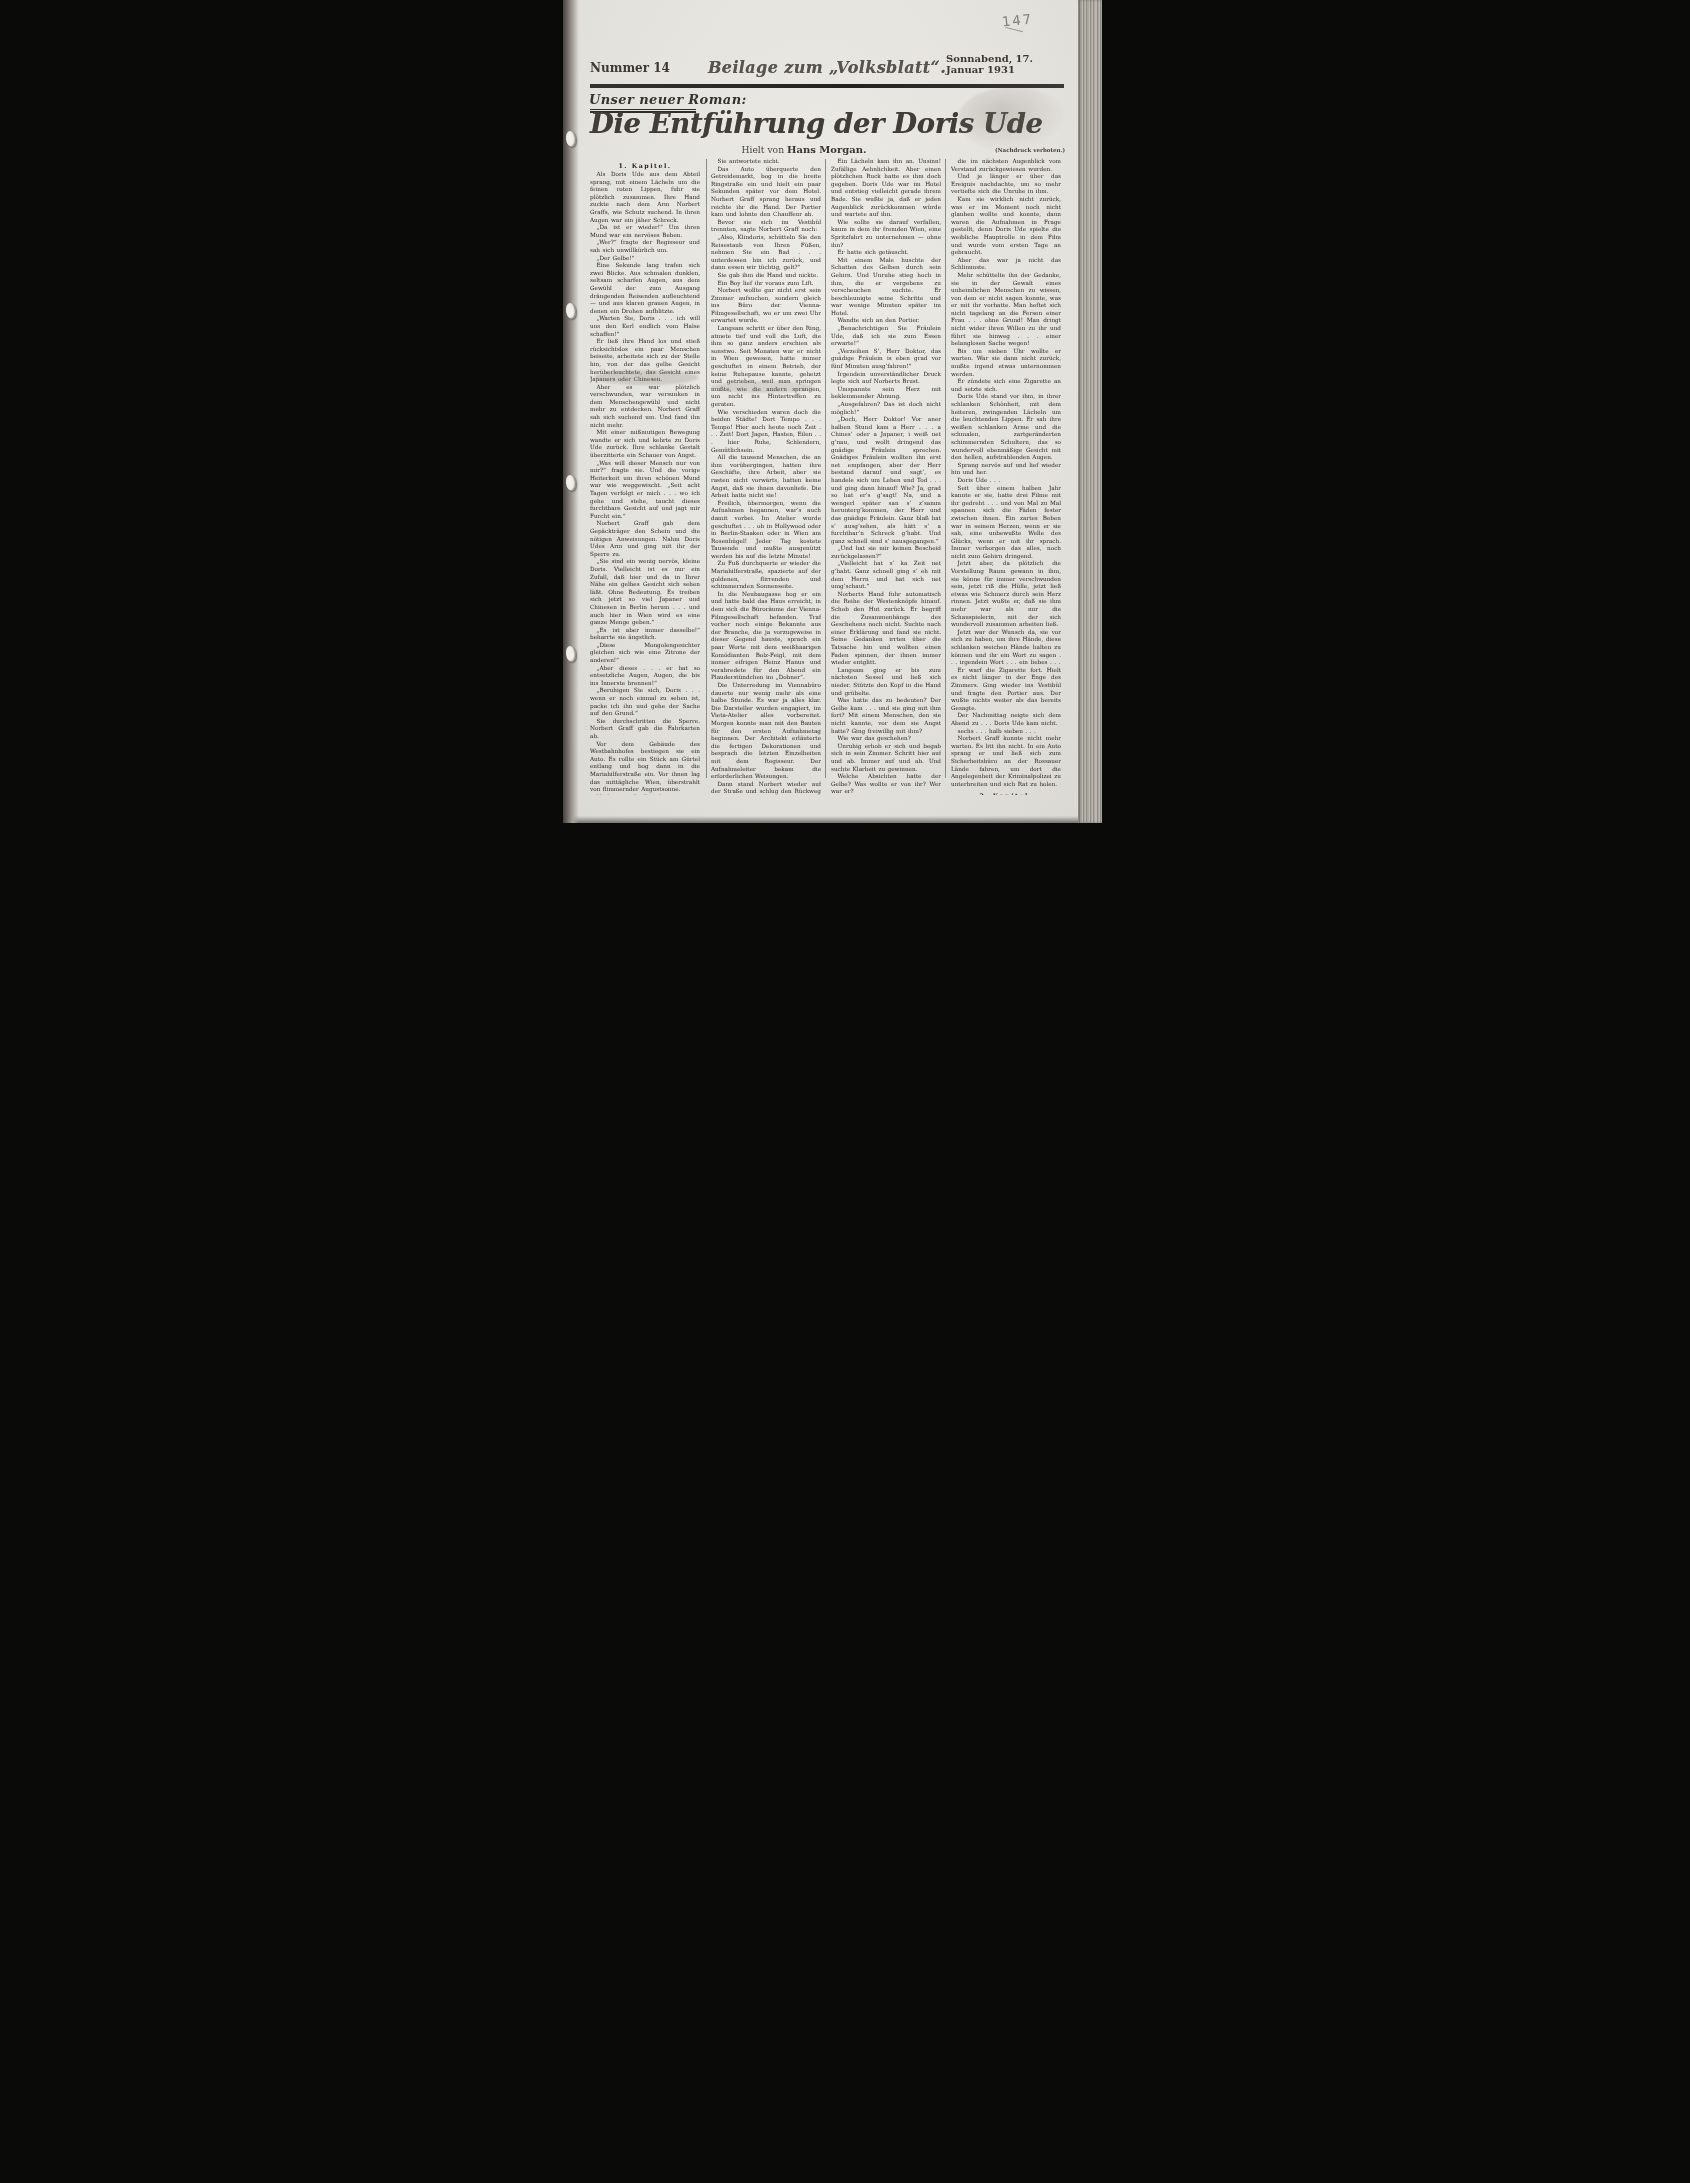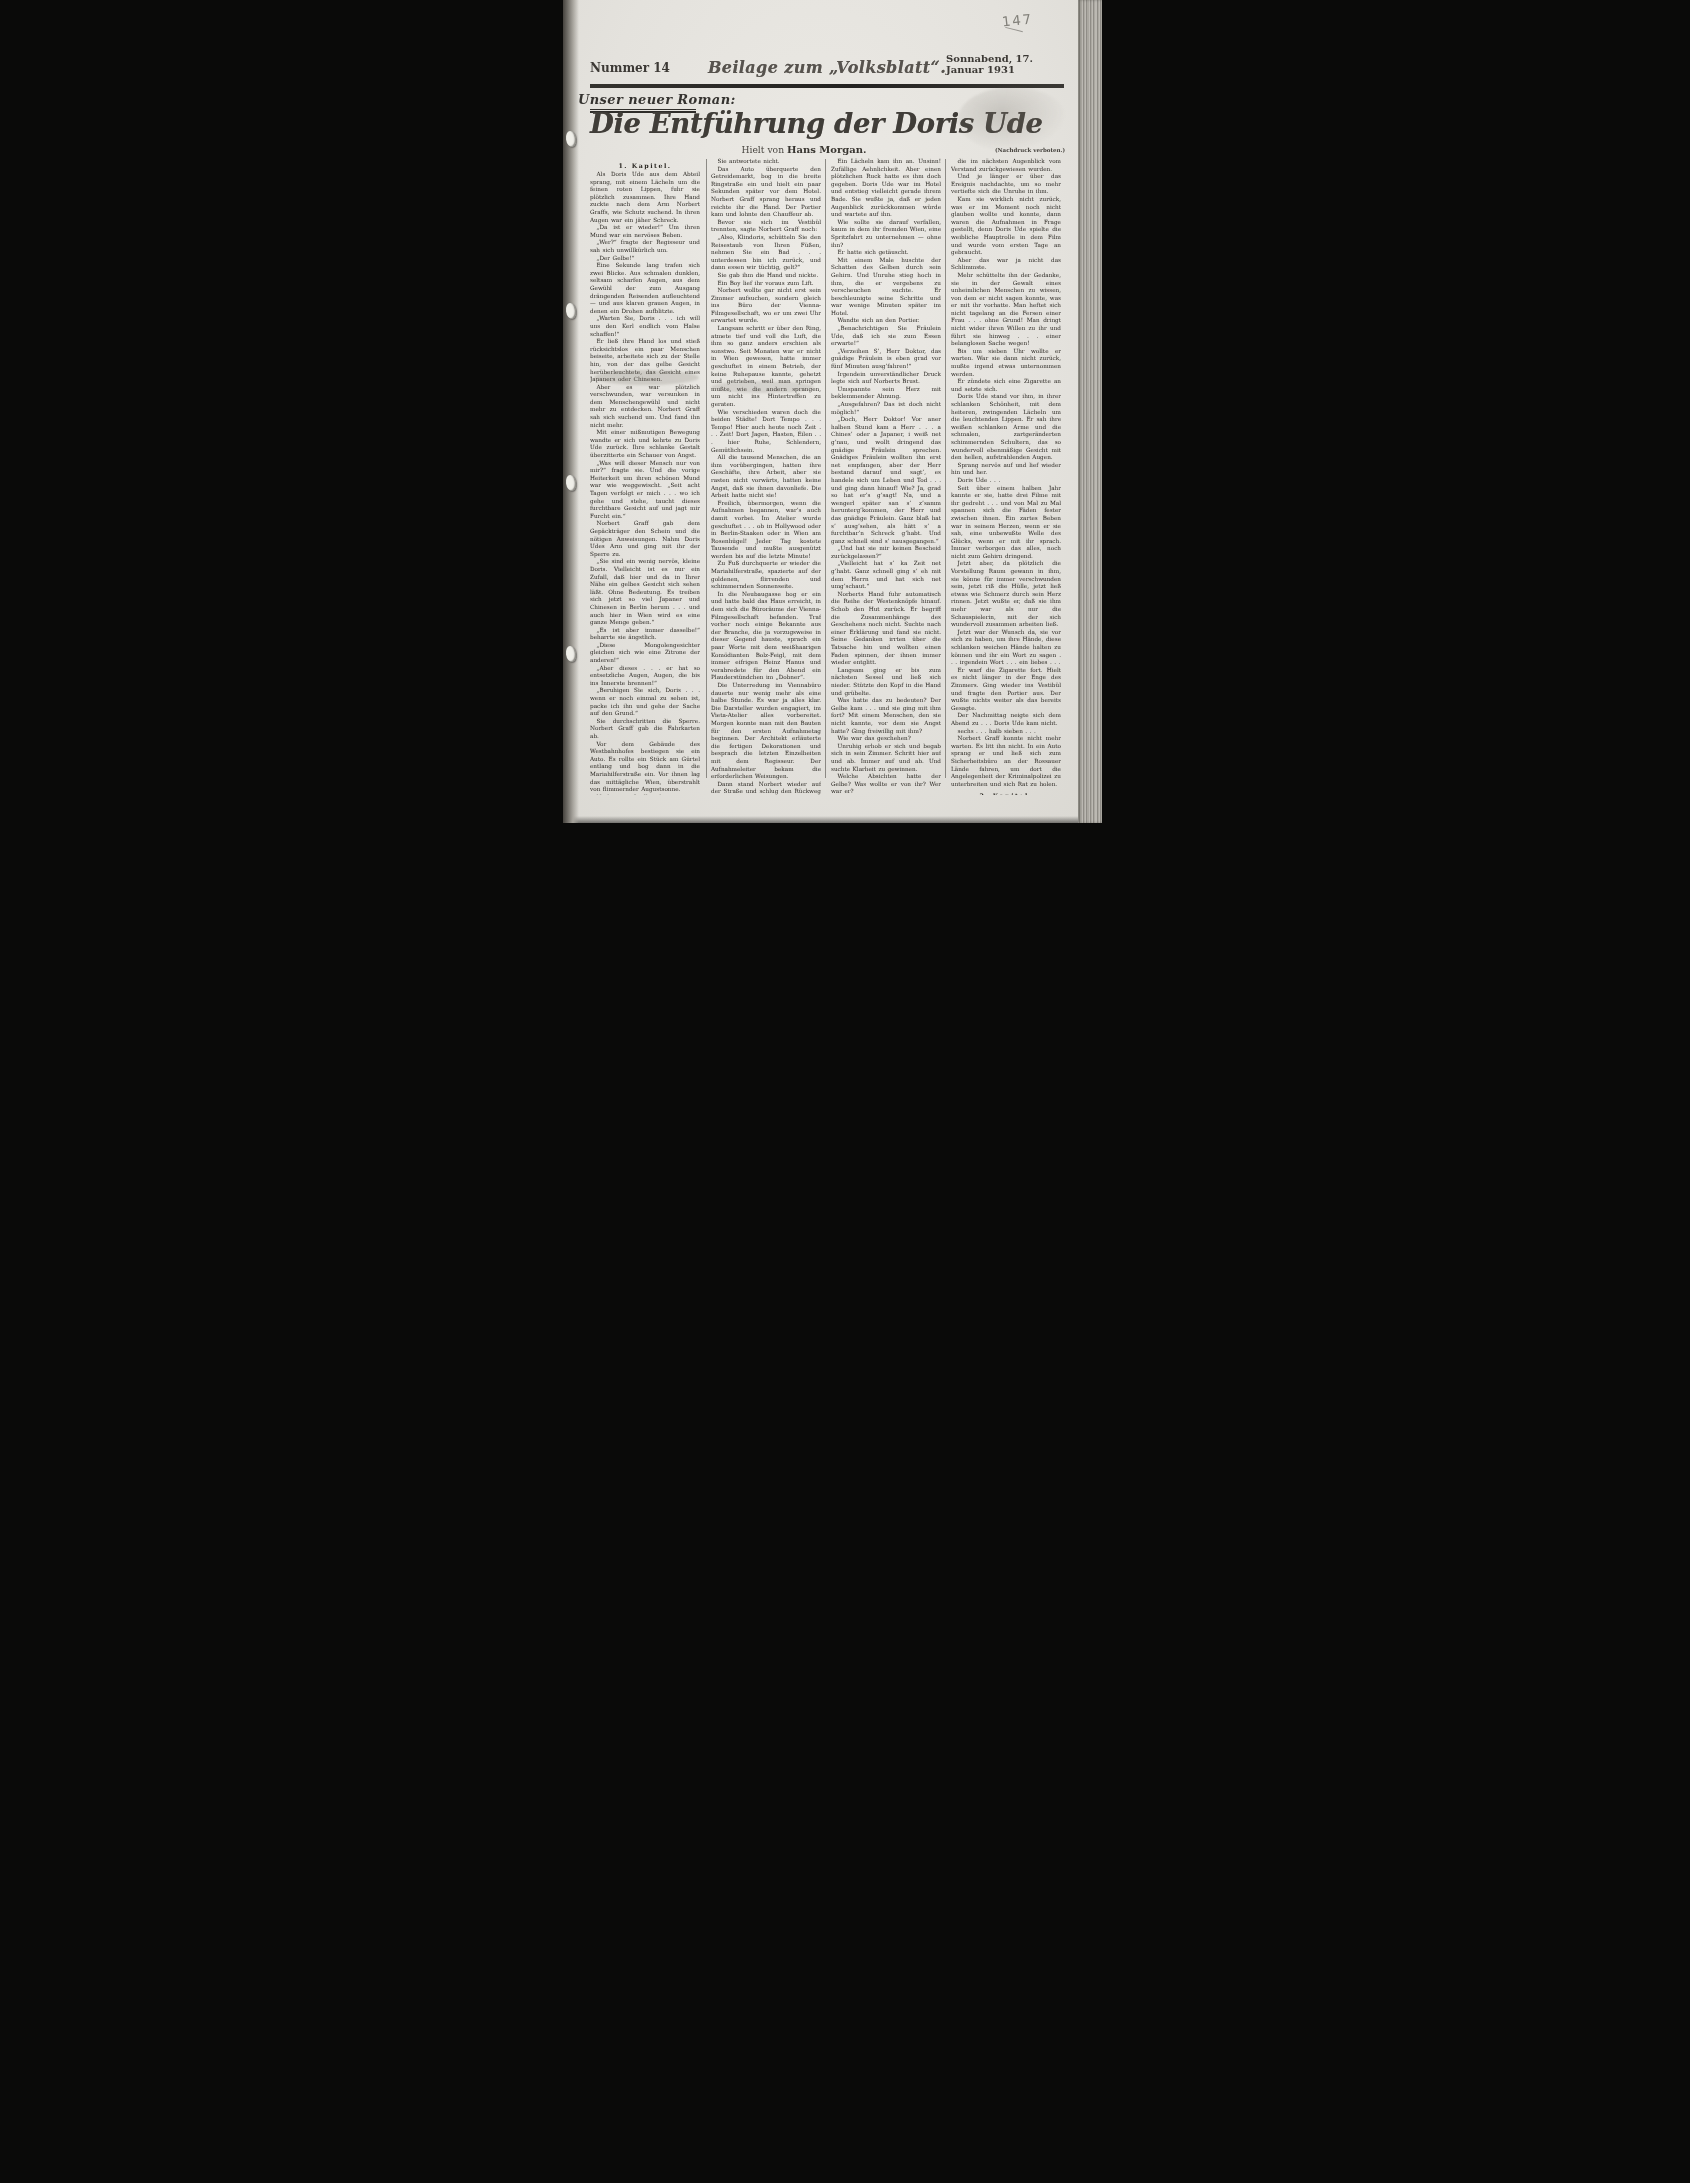--- a/index.html
+++ b/index.html
@@ -36,21 +36,21 @@
   .masthead { position:absolute; left:27px; width:474px; top:52px; height:25px;
               display:grid; grid-template-columns:1fr auto 1fr; align-items:end; }
   .mast-issue { font-weight:bold; font-size:12px; color:#3c3935; justify-self:start; padding-bottom:1.7px; }
   .mast-title { font-weight:bold; font-style:italic; font-size:16px; letter-spacing:0.4px; color:#57534e;
                 text-shadow:0 0 0.4px rgba(80,76,70,.6); }
   .mast-date { font-weight:bold; font-size:10px; color:#3c3935; justify-self:end; padding-bottom:1.7px; }
   .mast-rule { position:absolute; left:27px; width:474px; top:84px; height:4.4px;
                background:linear-gradient(90deg,#34322e, #232220 55%, #3a3834); }
 
   
-  .kicker { position:absolute; left:15px; top:92px; font-size:13px; font-weight:bold; font-style:italic;
+  .kicker { position:absolute; left:26px; top:92px; font-size:13px; font-weight:bold; font-style:italic;
             color:#353330; letter-spacing:0.4px; }
   .kicker-rule { position:absolute; left:27px; top:109px; width:106px; height:3.5px;
                  background:linear-gradient(#2f2d2a 0 1.3px, rgba(0,0,0,0) 1.3px 2.2px, #2f2d2a 2.2px 3.5px); }
   .headline { position:absolute; left:27px; top:110px; width:384px; text-align:center;
               font-size:27.5px; line-height:1; font-weight:bold; font-style:italic; color:#403d38;
               letter-spacing:-0.4px; text-shadow:0 0 0.4px rgba(64,61,56,.55); white-space:nowrap; }
   .byline { position:absolute; left:27px; top:144px; width:428px; text-align:center;
             font-size:9.2px; color:#4a4742; }
   .byline b { font-size:10px; color:#383530; }
   .rights { position:absolute; right:62px; top:147px; font-size:5.5px; font-weight:bold; color:#45423d; }

